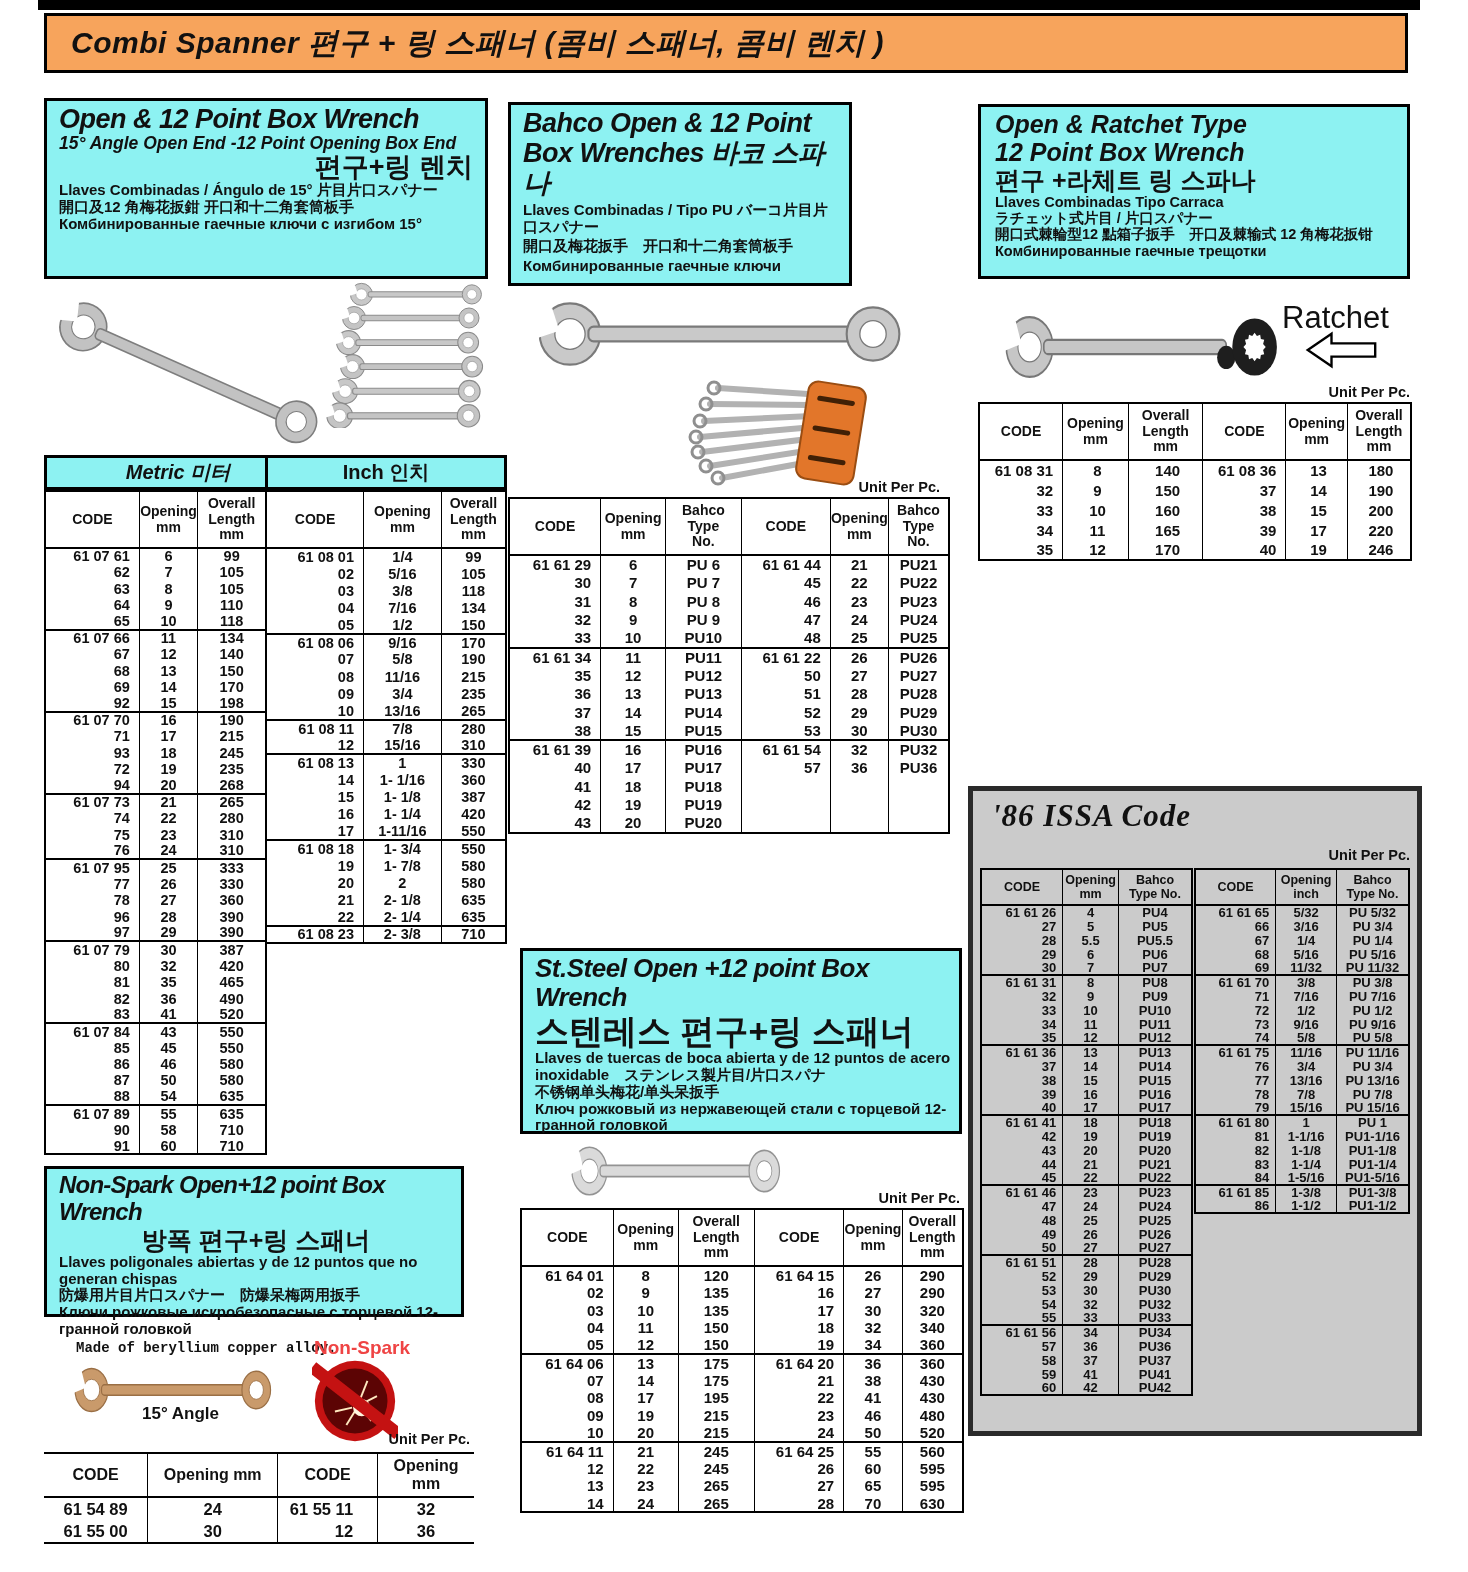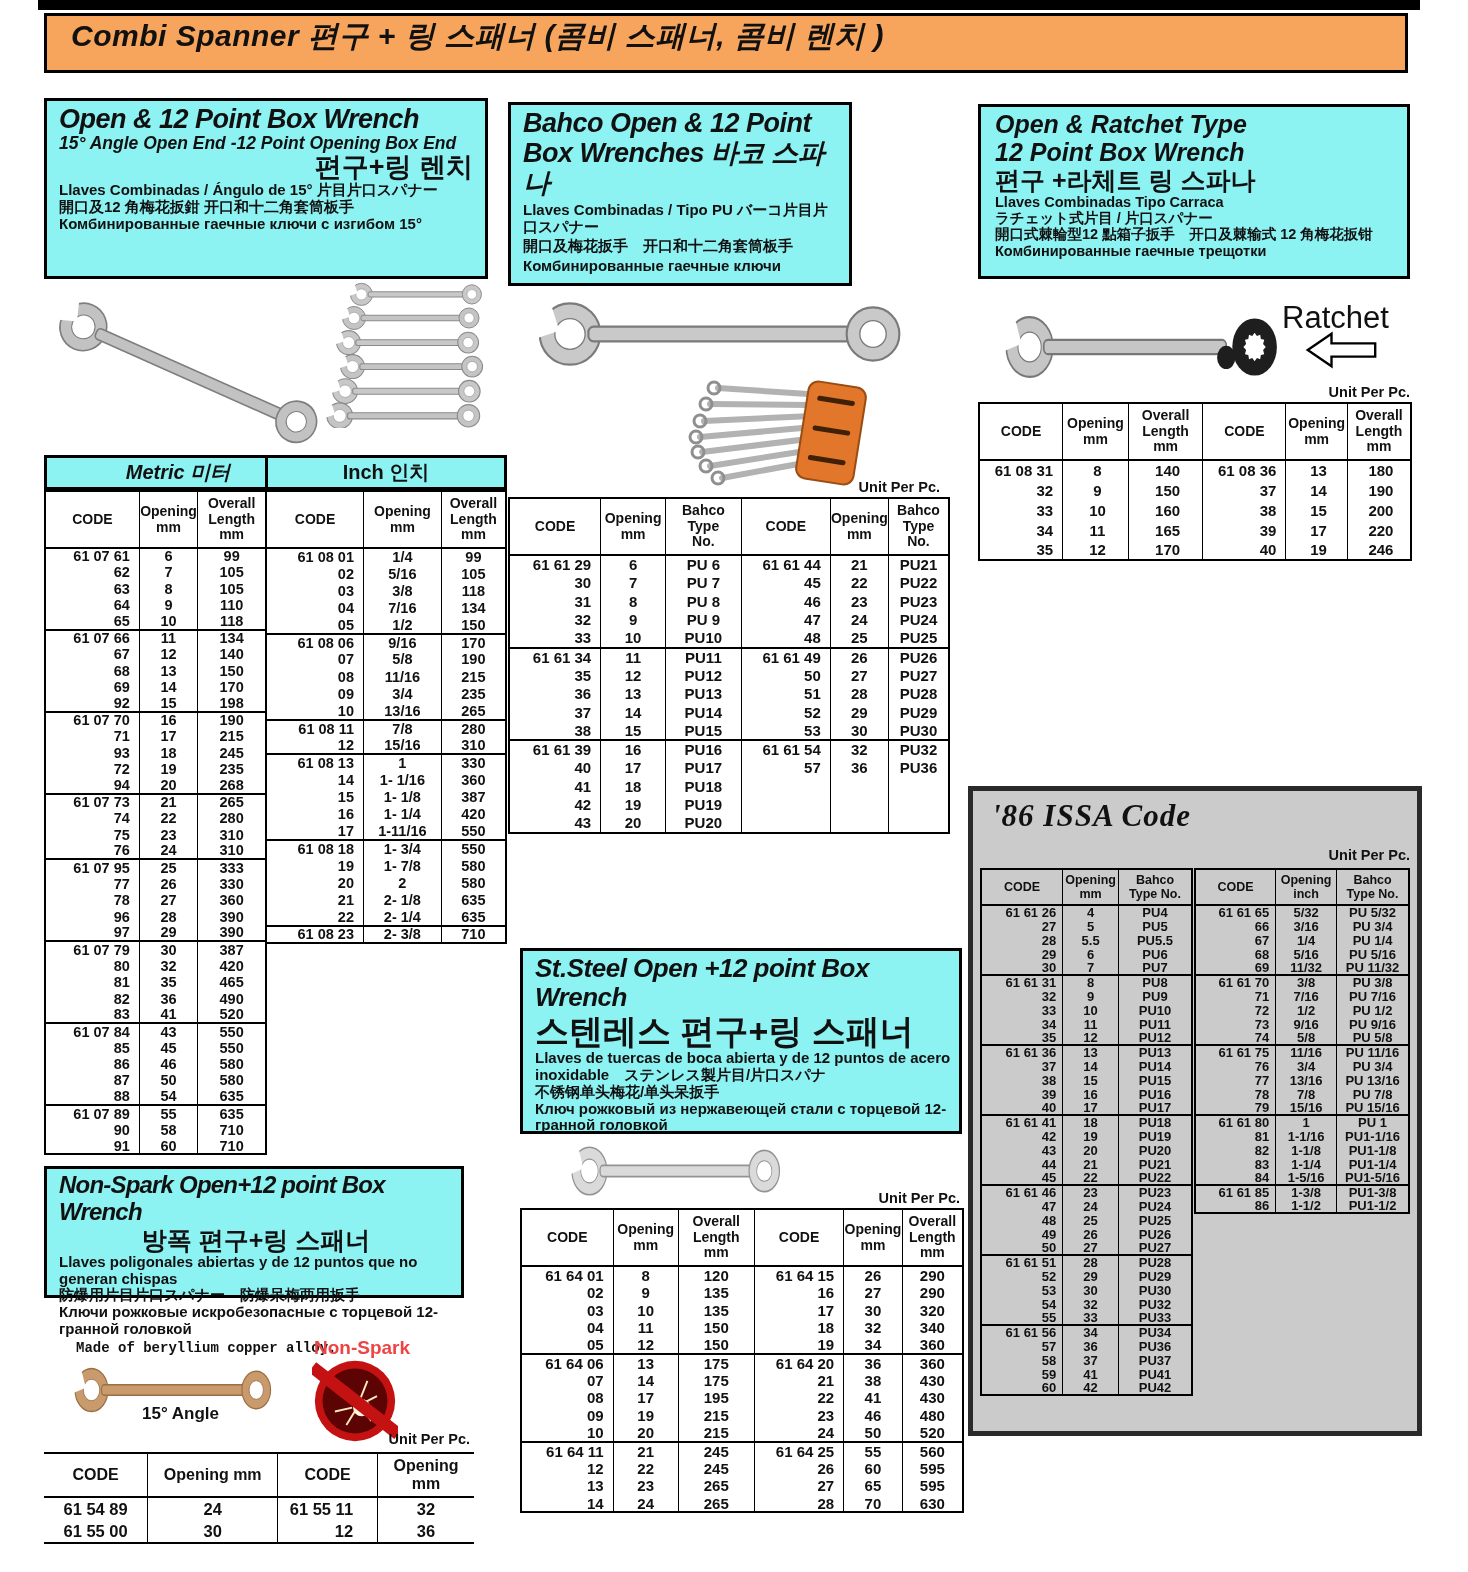--- a/index.html
+++ b/index.html
@@ -1,21 +1,21 @@
 <!DOCTYPE html>
 <html><head>
 <meta charset="utf-8">
 <style>
   html,body{margin:0;padding:0;background:#fff;}
   .page{position:relative;width:1468px;height:1572px;background:#fff;overflow:hidden;
         font-family:"Liberation Sans",sans-serif;color:#111;}
   
   #topbar{position:absolute;left:38px;top:0;width:1382px;height:10px;background:#000;}
   #banner{position:absolute;left:44px;top:13px;width:1364px;height:60px;background:#f7a45c;
-          border:3px solid #000;box-sizing:border-box;display:flex;align-items:flex-start;
+          border:3px solid #000;box-sizing:border-box;display:flex;align-items:center;
           padding-left:24px;font-style:italic;font-weight:bold;font-size:30px;letter-spacing:.5px;}
   
   .cyanbox{position:absolute;background:#8df2f2;border:3px solid #000;box-sizing:border-box;
            padding:3px 8px 3px 12px;line-height:1.12;}
   .bt1{font-style:italic;font-weight:bold;}
   .bt2{font-style:italic;font-weight:bold;}
   .bt3{font-weight:bold;}
   .bs{font-size:15px;font-weight:bold;}
   #sec-open12{left:44px;top:98px;width:444px;height:181px;}
   #sec-open12 .bt1{font-size:27px;letter-spacing:-.5px;}
@@ -24,21 +24,21 @@
   #sec-bahco{left:508px;top:102px;width:344px;height:184px;}
   #sec-bahco .bt1,#sec-bahco .bt2{font-size:27px;letter-spacing:-.5px;}
   #sec-bahco .bs{margin-top:3px;}
   #sec-ratchet{left:978px;top:104px;width:432px;height:175px;padding-left:14px;}
   #sec-ratchet .bt1,#sec-ratchet .bt2{font-size:25px;}
   #sec-ratchet .bt3{font-size:25px;}
   #sec-ratchet .bs{font-size:14.5px;}
   #sec-ststeel{left:520px;top:948px;width:442px;height:186px;}
   #sec-ststeel .bt1{font-size:26px;letter-spacing:-.5px;}
   #sec-ststeel .bt3{font-size:34px;}
-  #sec-nonspark{left:44px;top:1166px;width:420px;height:132px;}
+  #sec-nonspark{left:44px;top:1166px;width:420px;height:151px;}
   #sec-nonspark .bt1{font-size:24px;letter-spacing:-.8px;}
   #sec-nonspark .bt3{font-size:25px;text-align:center;}
   
   .cyancap{position:absolute;background:#8df2f2;border:3px solid #000;box-sizing:border-box;
            text-align:center;font-weight:bold;font-size:20px;display:flex;align-items:center;
            justify-content:center;}
   #metric-caption{left:44px;top:455px;width:268px;height:35px;font-style:italic;}
   #inch-caption{left:265px;top:455px;width:242px;height:35px;}
   
   .tblwrap{position:absolute;}
@@ -633,21 +633,21 @@
             <td>48</td>
             <td>25</td>
             <td>PU25</td>
           </tr>
         </tbody>
         <tbody>
           <tr>
             <td>61 61 34</td>
             <td>11</td>
             <td>PU11</td>
-            <td>61 61 49</td>
+            <td>61 61 22</td>
             <td>26</td>
             <td>PU26</td>
           </tr>
           <tr>
             <td>35</td>
             <td>12</td>
             <td>PU12</td>
             <td>50</td>
             <td>27</td>
             <td>PU27</td>

